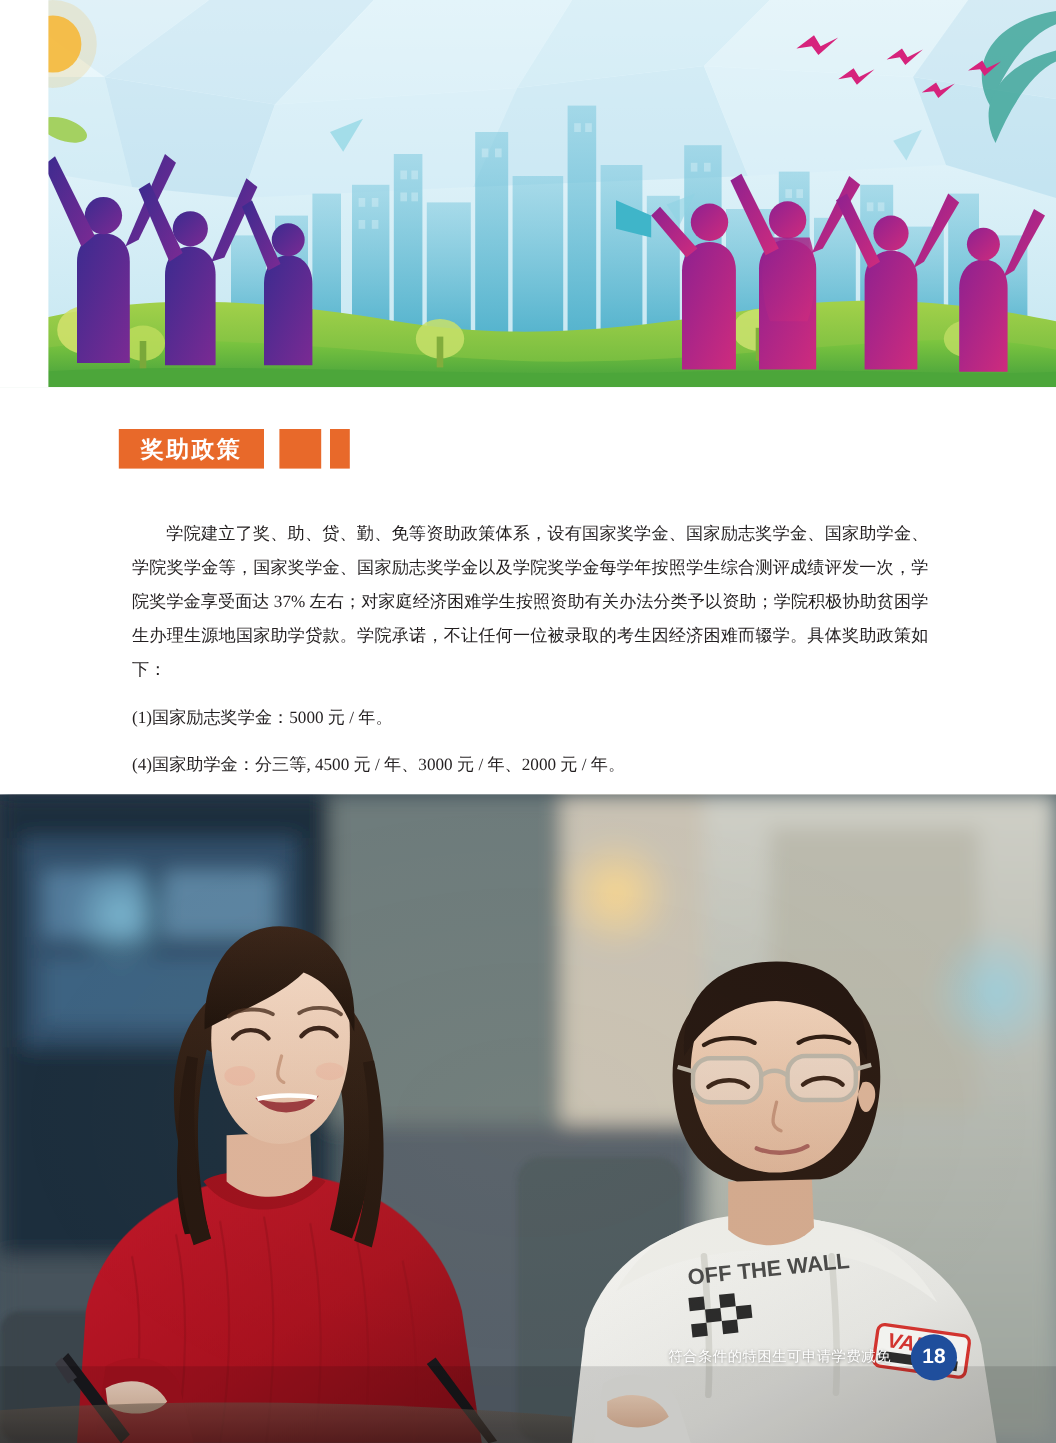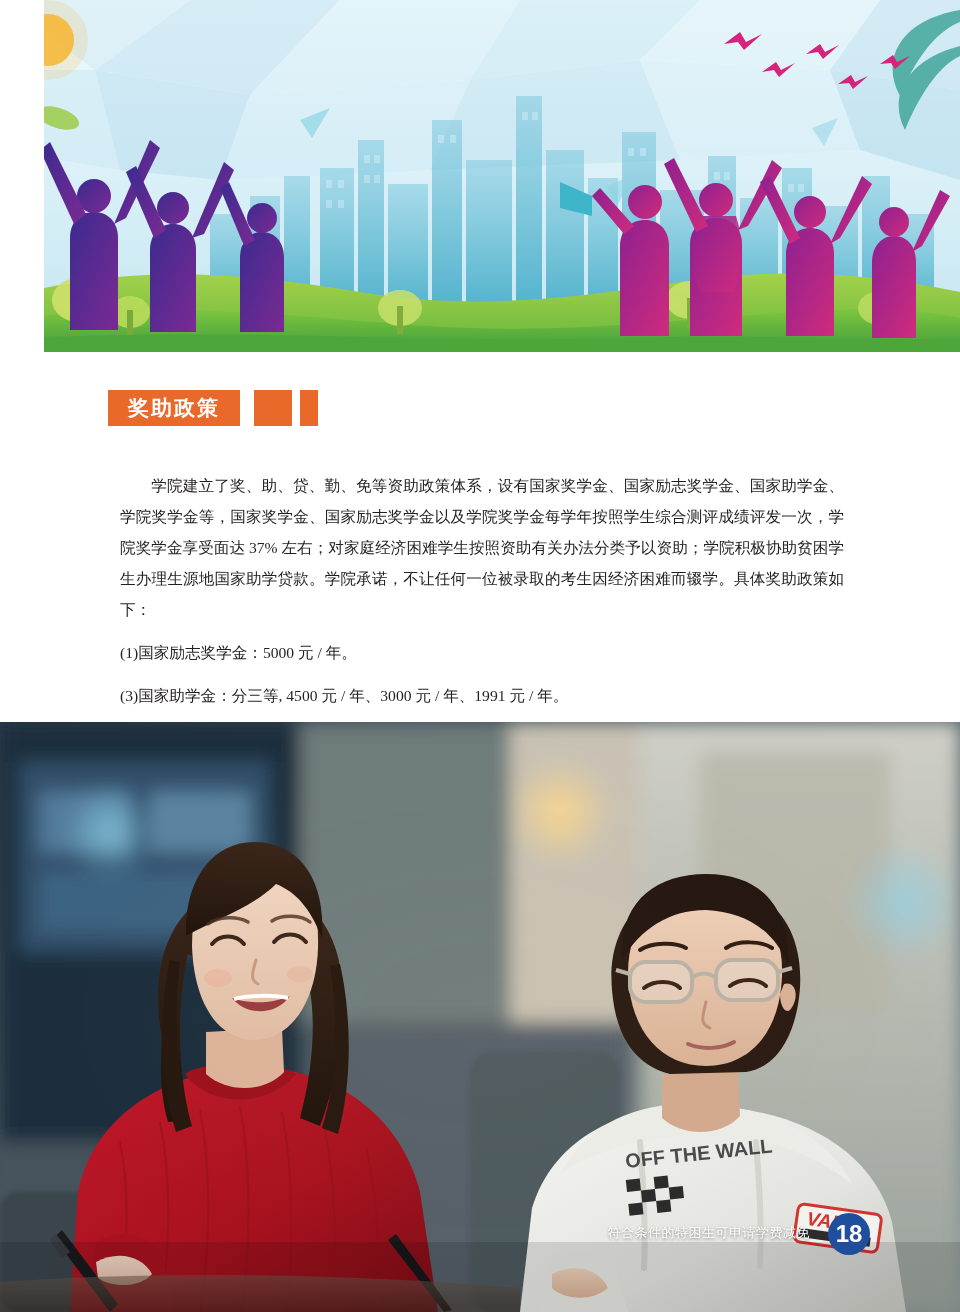--- a/index.html
+++ b/index.html
@@ -141,21 +141,21 @@
   }
   .page-badge {
     position: absolute;
     right: 90px;
     bottom: 57px;
     width: 42px;
     height: 42px;
     border-radius: 50%;
     background: #1f4e9c;
     color: #ffffff;
-    font-size: 24px;
+    font-size: 19px;
     font-weight: bold;
     display: flex;
     align-items: center;
     justify-content: center;
     font-family: "Liberation Sans", "DejaVu Sans", sans-serif;
     z-index: 20;
   }
 </style>
 </head>
 <body>
@@ -344,21 +344,21 @@
 
     <div class="section-heading">
       <div class="title-block">奖助政策</div>
       <div class="block-b"></div>
       <div class="block-c"></div>
     </div>
 
     <div class="body-text">
       <p class="indent">学院建立了奖、助、贷、勤、免等资助政策体系，设有国家奖学金、国家励志奖学金、国家助学金、学院奖学金等，国家奖学金、国家励志奖学金以及学院奖学金每学年按照学生综合测评成绩评发一次，学院奖学金享受面达 37% 左右；对家庭经济困难学生按照资助有关办法分类予以资助；学院积极协助贫困学生办理生源地国家助学贷款。学院承诺，不让任何一位被录取的考生因经济困难而辍学。具体奖助政策如下：</p>
       <p>(1)国家励志奖学金：5000 元 / 年。</p>
-      <p>(3)国家助学金：分三等, 4500 元 / 年、3000 元 / 年、1991 元 / 年。</p>
+      <p>(4)国家助学金：分三等, 4500 元 / 年、3000 元 / 年、2000 元 / 年。</p>
       <p>(5)助学贷款：最高 16000 元 / 年, 生源地助学贷款(农信社助学贷款和国家开发银行助学贷款)。</p>
       <p>(6)勤工助学： 学院安排勤工助学岗位, 优先安排家庭经济困难学生, 每个岗位每月补助为 300 ~ 480 元不等。</p>
       <p>(7)学费减免： 符合条件的特困生可申请学费减免。</p>
       <p>(8)困难补助及其他： 在校生享受各项临时性补贴。</p>
     </div>
   </div>
 
   <div class="photo">
     <svg viewBox="0 0 960 590" xmlns="http://www.w3.org/2000/svg" aria-hidden="true">
       <defs>

